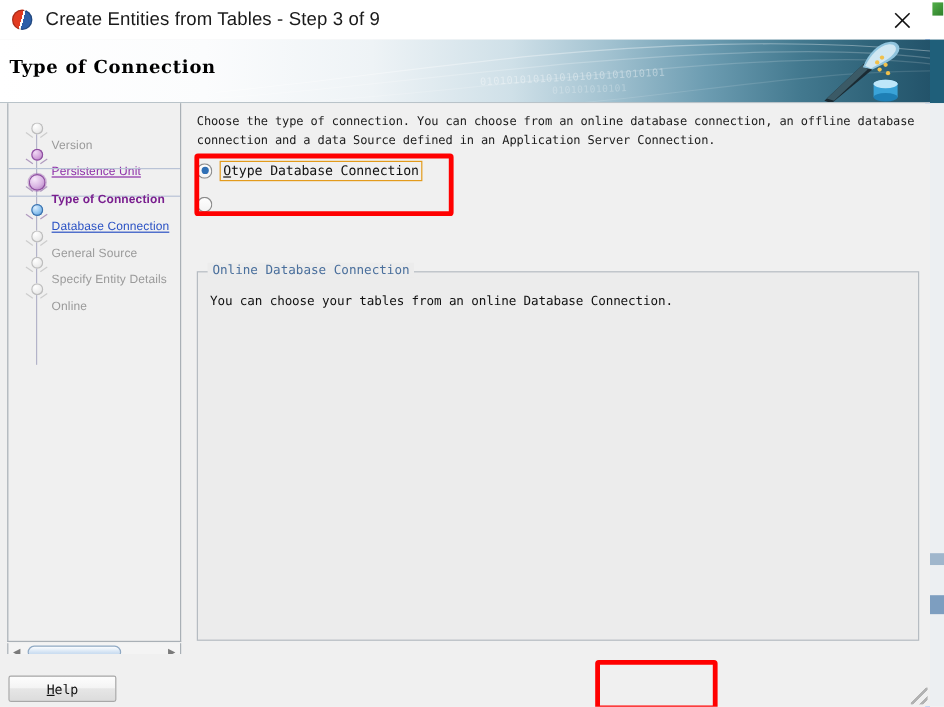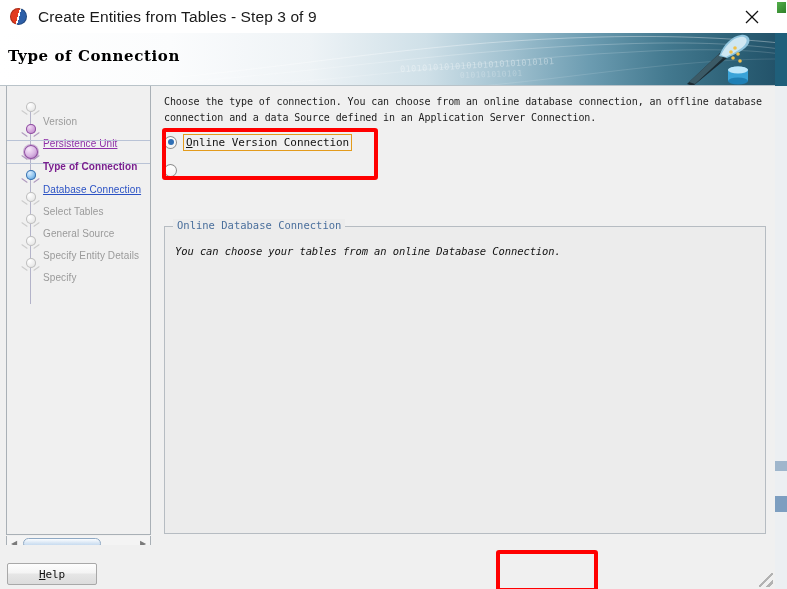--- a/index.html
+++ b/index.html
@@ -317,21 +317,20 @@
     white-space: nowrap;
   }
   .groupbox-body {
     position: absolute;
     left: 10px; top: 18px;
     font-family: "DejaVu Sans Mono", monospace;
     font-size: 10.5px;
     color: #111111;
     letter-spacing: -.1px;
     white-space: nowrap;
-    font-style: italic;
   }
 
   
   .buttonbar {
     position: absolute;
     left: 0; top: 545px;
     width: 775px; height: 44px;
     background: #f0f0f0;
   }
   .btn {
@@ -462,75 +461,67 @@
 
           <div class="step">
             <span class="marker next">
                 <span class="ball"></span>
                 <span class="leg l"></span>
                 <span class="leg r"></span>
               </span>
             <span class="step-label next">Database Connection</span>
           </div>
 
+
           <div class="step">
             <span class="marker pending">
                 <span class="ball"></span>
                 <span class="leg l"></span>
                 <span class="leg r"></span>
               </span>
-            <span class="step-label pending">Select Tables</span>
+            <span class="step-label pending">General Source</span>
           </div>
 
           <div class="step">
             <span class="marker pending">
                 <span class="ball"></span>
                 <span class="leg l"></span>
                 <span class="leg r"></span>
               </span>
-            <span class="step-label pending">General Source</span>
-          </div>
+            <span class="step-label pending">Specify Entity Details</span>
+          </div>
+
 
           <div class="step">
             <span class="marker pending">
                 <span class="ball"></span>
                 <span class="leg l"></span>
                 <span class="leg r"></span>
               </span>
-            <span class="step-label pending">Specify Entity Details</span>
-          </div>
-
-
-          <div class="step">
-            <span class="marker pending">
-                <span class="ball"></span>
-                <span class="leg l"></span>
-                <span class="leg r"></span>
-              </span>
-            <span class="step-label pending">Specify</span>
+            <span class="step-label pending">Online</span>
           </div>
         </div>
       </div>
 
       <div class="sb-scroll">
         <div class="sb-arrow">◀</div>
         <div class="sb-track">
           <div class="sb-thumb"></div>
         </div>
         <div class="sb-arrow">▶</div>
       </div>
 
       <div class="main">
         <div class="desc">Choose the type of connection. You can choose from an online database connection, an offline database connection and a data Source defined in an Application Server Connection.</div>
 
         <div class="radio-group">
 
           <div class="radio-row">
             <span class="radio checked"></span>
-            <span class="radio-label focused"><span class="mnemonic">O</span><span>nline Version Connection</span></span>
+            <span class="radio-label focused"><span class="mnemonic">O</span><span>type Database Connection</span></span>
           </div>
 
           <div class="radio-row">
             <span class="radio"></span>
           </div>
 
         </div>
 
         <div class="groupbox">
           <div class="groupbox-title">Online Database Connection</div>

